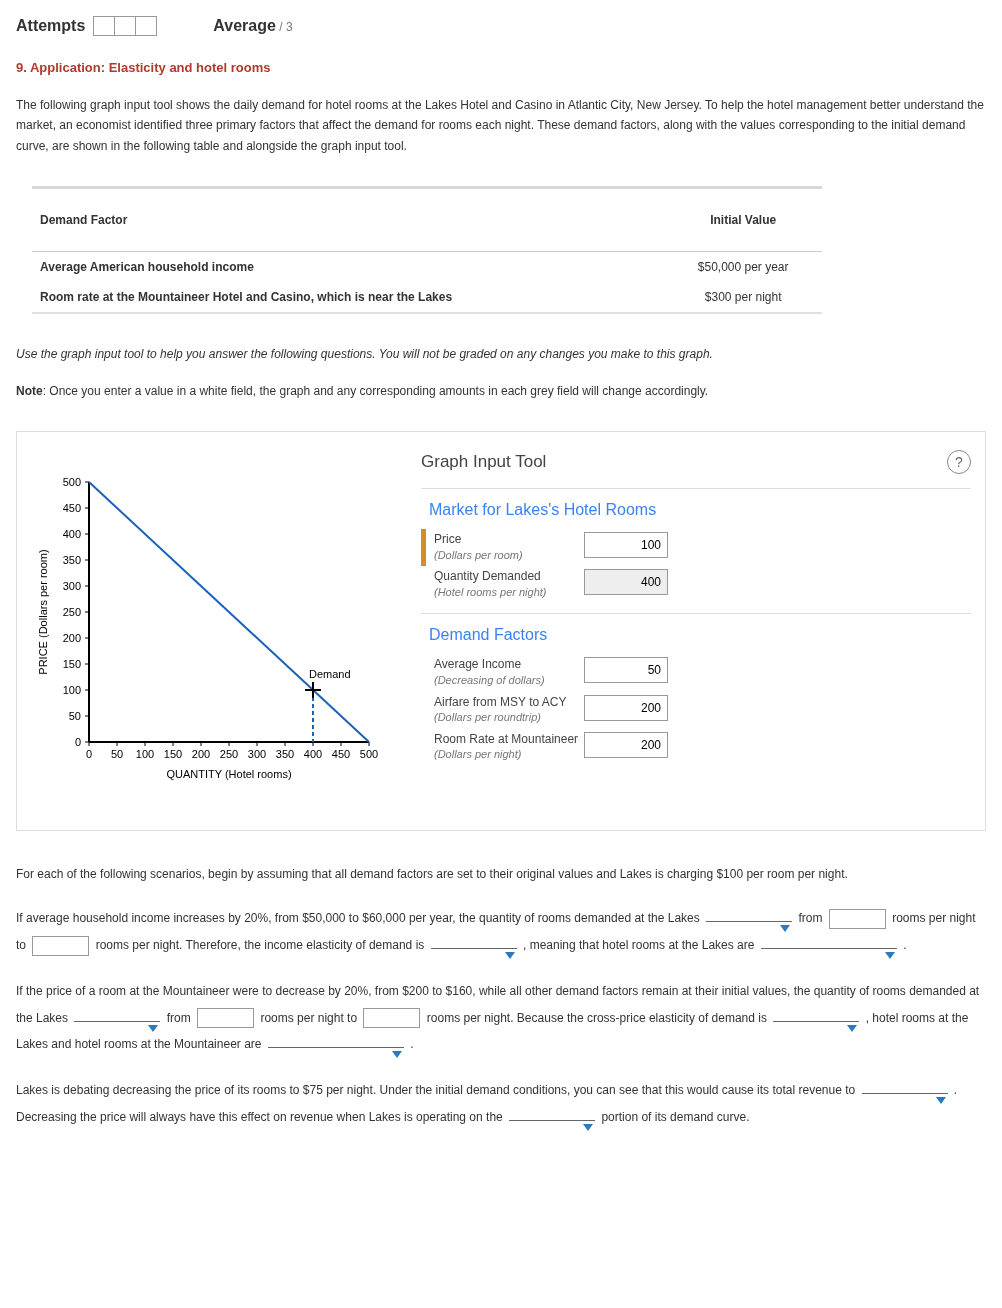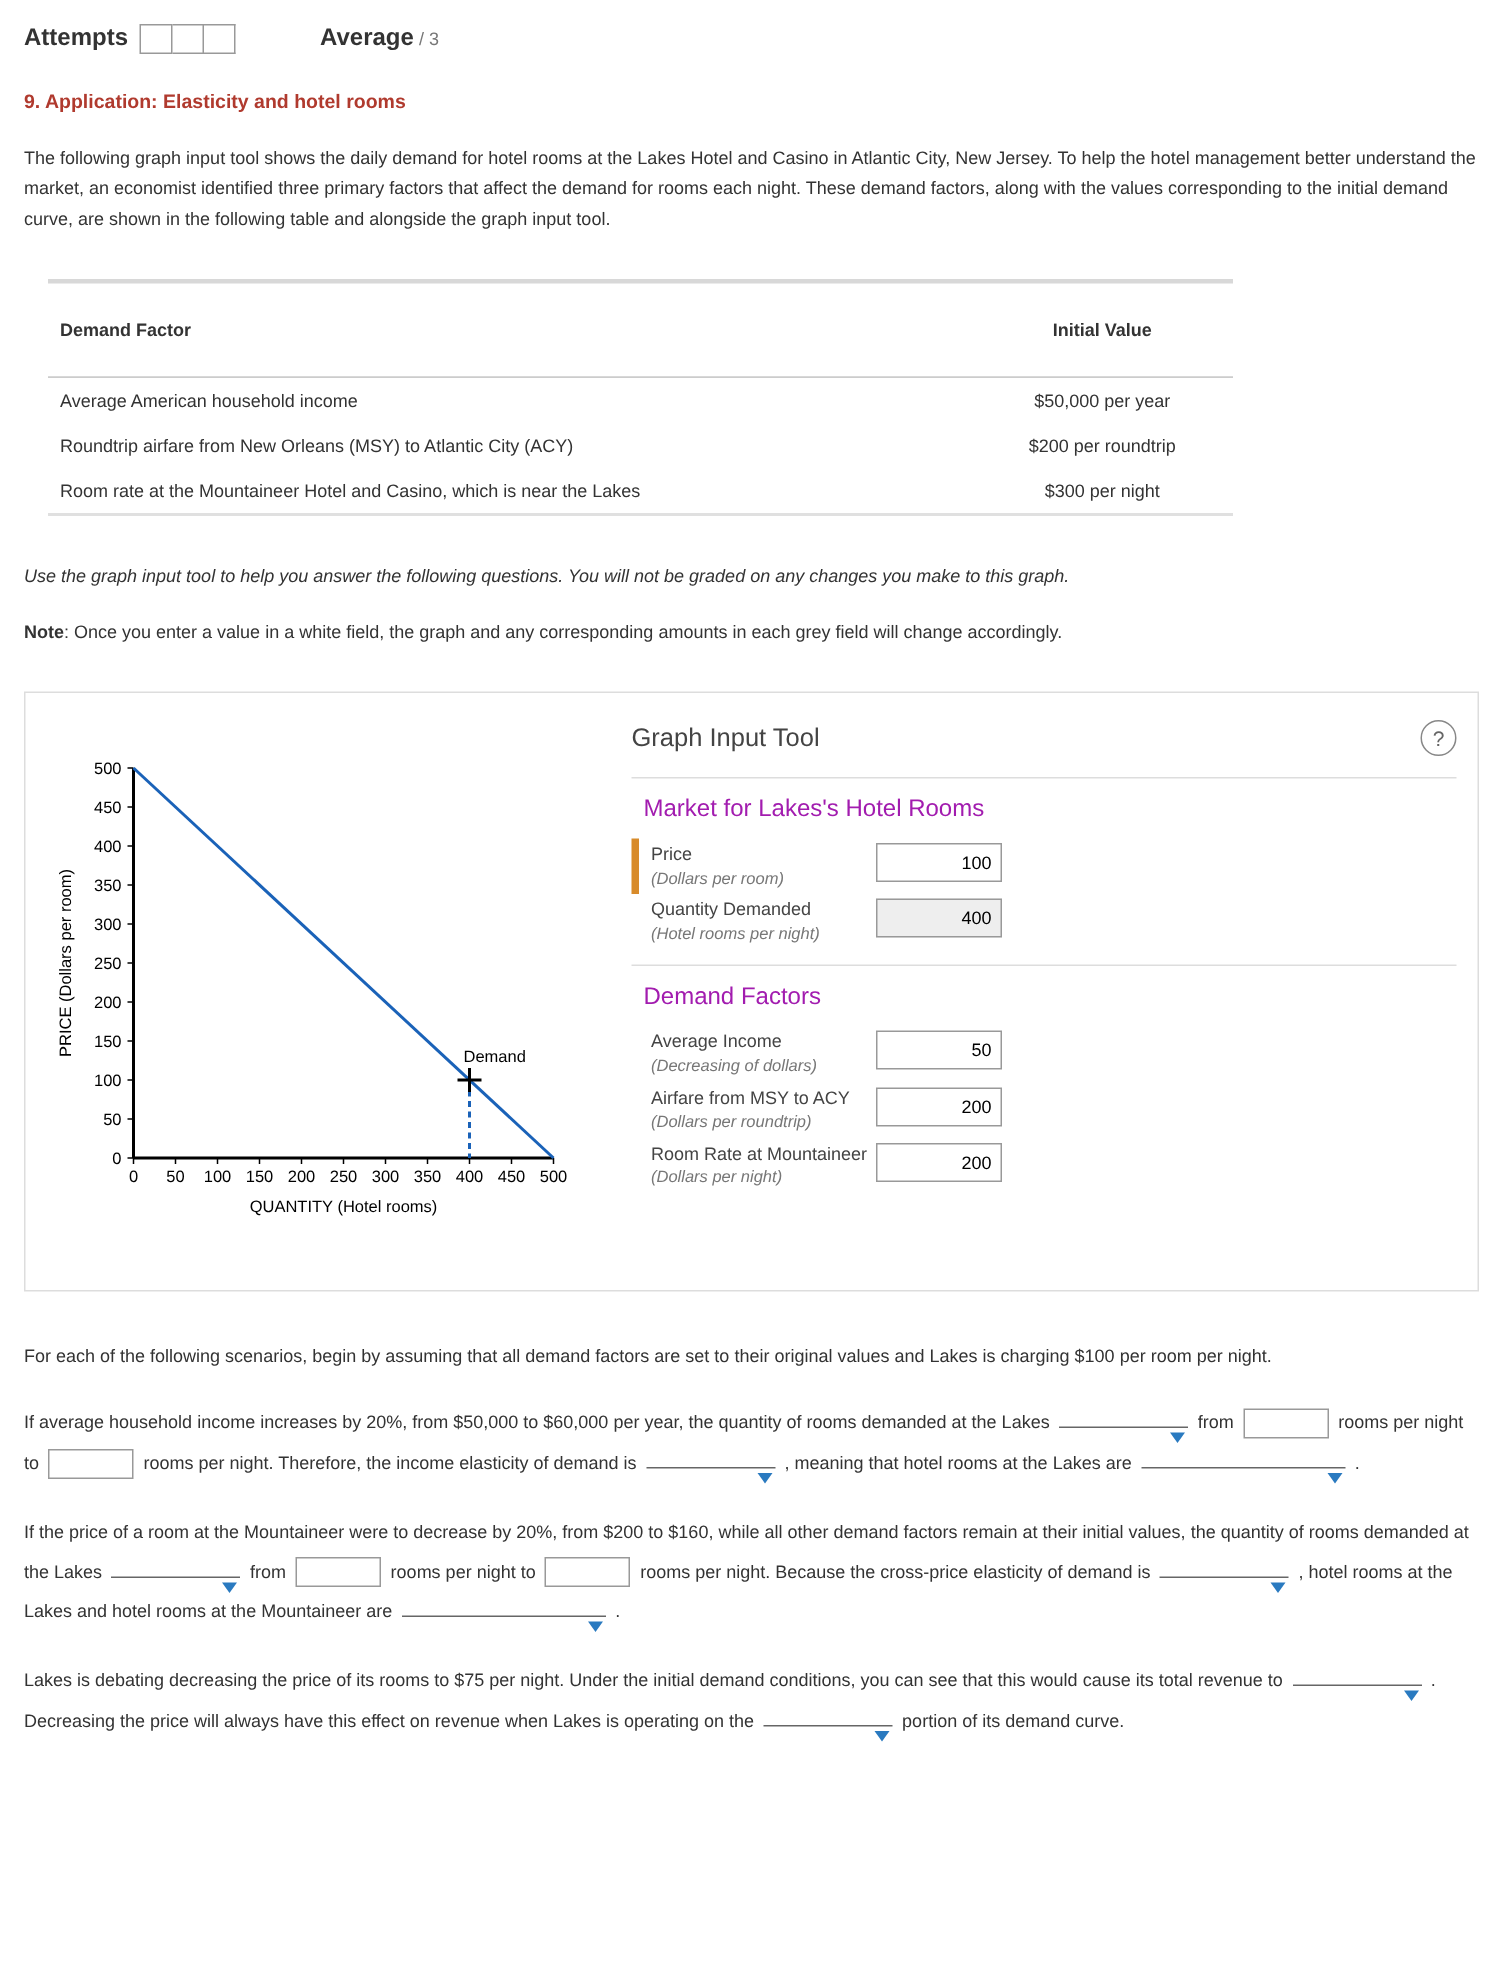--- a/index.html
+++ b/index.html
@@ -11,31 +11,31 @@
   .avg{margin-left:48px;font-size:12px}
   .avg .denom{color:#777}
   .title{color:#b03a2e;font-weight:bold;font-size:13px;margin:10px 0 20px}
   p.body{line-height:1.7;margin:0 0 4px}
   .hr-db{border:none;border-top:2px solid #e0e0e0;margin:0}
   .hr-db.top{border-top:3px solid #d8d8d8}
   .table-wrap{margin:30px 0 30px 16px;max-width:790px}
   table.dt{width:100%;border-collapse:collapse}
   table.dt th{text-align:left;font-weight:bold;padding:24px 8px;border-bottom:1px solid #ccc;font-size:12px}
   table.dt th:last-child{text-align:center}
-  table.dt td{padding:8px;font-size:12px;font-weight:normal}
+  table.dt td{padding:8px;font-size:12px;font-weight:bold}
   table.dt td:last-child{text-align:center;font-weight:normal}
   .it{font-style:italic;line-height:1.7;margin:14px 0 16px}
   .note{line-height:1.7;margin:0 0 30px}
   .panel{border:1px solid #ddd;padding:18px 14px 26px;display:flex;gap:20px}
   .chart-col{flex:0 0 370px}
   .chart-pad{padding:14px 0 0 0}
   .tool-col{flex:1}
   .tool-title{font-size:17px;color:#444;font-weight:normal;margin:0 0 14px;display:flex;justify-content:space-between;align-items:center}
   .help-ic{width:22px;height:22px;border:1px solid #888;border-radius:50%;display:inline-flex;align-items:center;justify-content:center;color:#666;font-size:14px}
-  .sub-title{color:#a21caf;font-size:16px;margin:12px 0 10px 8px}
+  .sub-title{color:#3b82f6;font-size:16px;margin:12px 0 10px 8px}
   .field-row{border-left:5px solid transparent;padding:3px 0 3px 8px;display:flex;align-items:flex-start}
   .field-row.orange{border-left-color:#d88b2a}
   .field-lab{width:150px;font-size:12px;color:#444;line-height:1.3}
   .field-lab .sub{font-style:italic;color:#777;font-size:11px}
   .field-val{width:70px;height:22px;border:1px solid #999;background:#fff;text-align:right;padding:1px 6px;font-size:12px}
   .field-val.grey{background:#eee}
   .sep{border-top:1px solid #ddd;margin:10px 0}
   svg{display:block}
   .axis{stroke:#000;stroke-width:2}
   .tick{stroke:#000}
@@ -80,24 +80,20 @@
       <th>Demand Factor</th>
       <th>Initial Value</th>
     </tr>
       </thead>
     <tbody>
       <tr>
           <td>Average American household income</td>
           <td>$50,000 per year</td>
         </tr>
       <tr>
-          <td>Roundtrip airfare from New Orleans (MSY) to Atlantic City (ACY)</td>
-          <td>$200 per roundtrip</td>
-        </tr>
-      <tr>
           <td>Room rate at the Mountaineer Hotel and Casino, which is near the Lakes</td>
           <td>$300 per night</td>
         </tr>
     </tbody>
   </table>
   <hr class="hr-db">
 </div>
 
 <p class="it">Use the graph input tool to help you answer the following questions. You will not be graded on any changes you make to this graph.</p>
 <p class="note"><b>Note</b><span>: Once you enter a value in a white field, the graph and any corresponding amounts in each grey field will change accordingly.</span></p>

